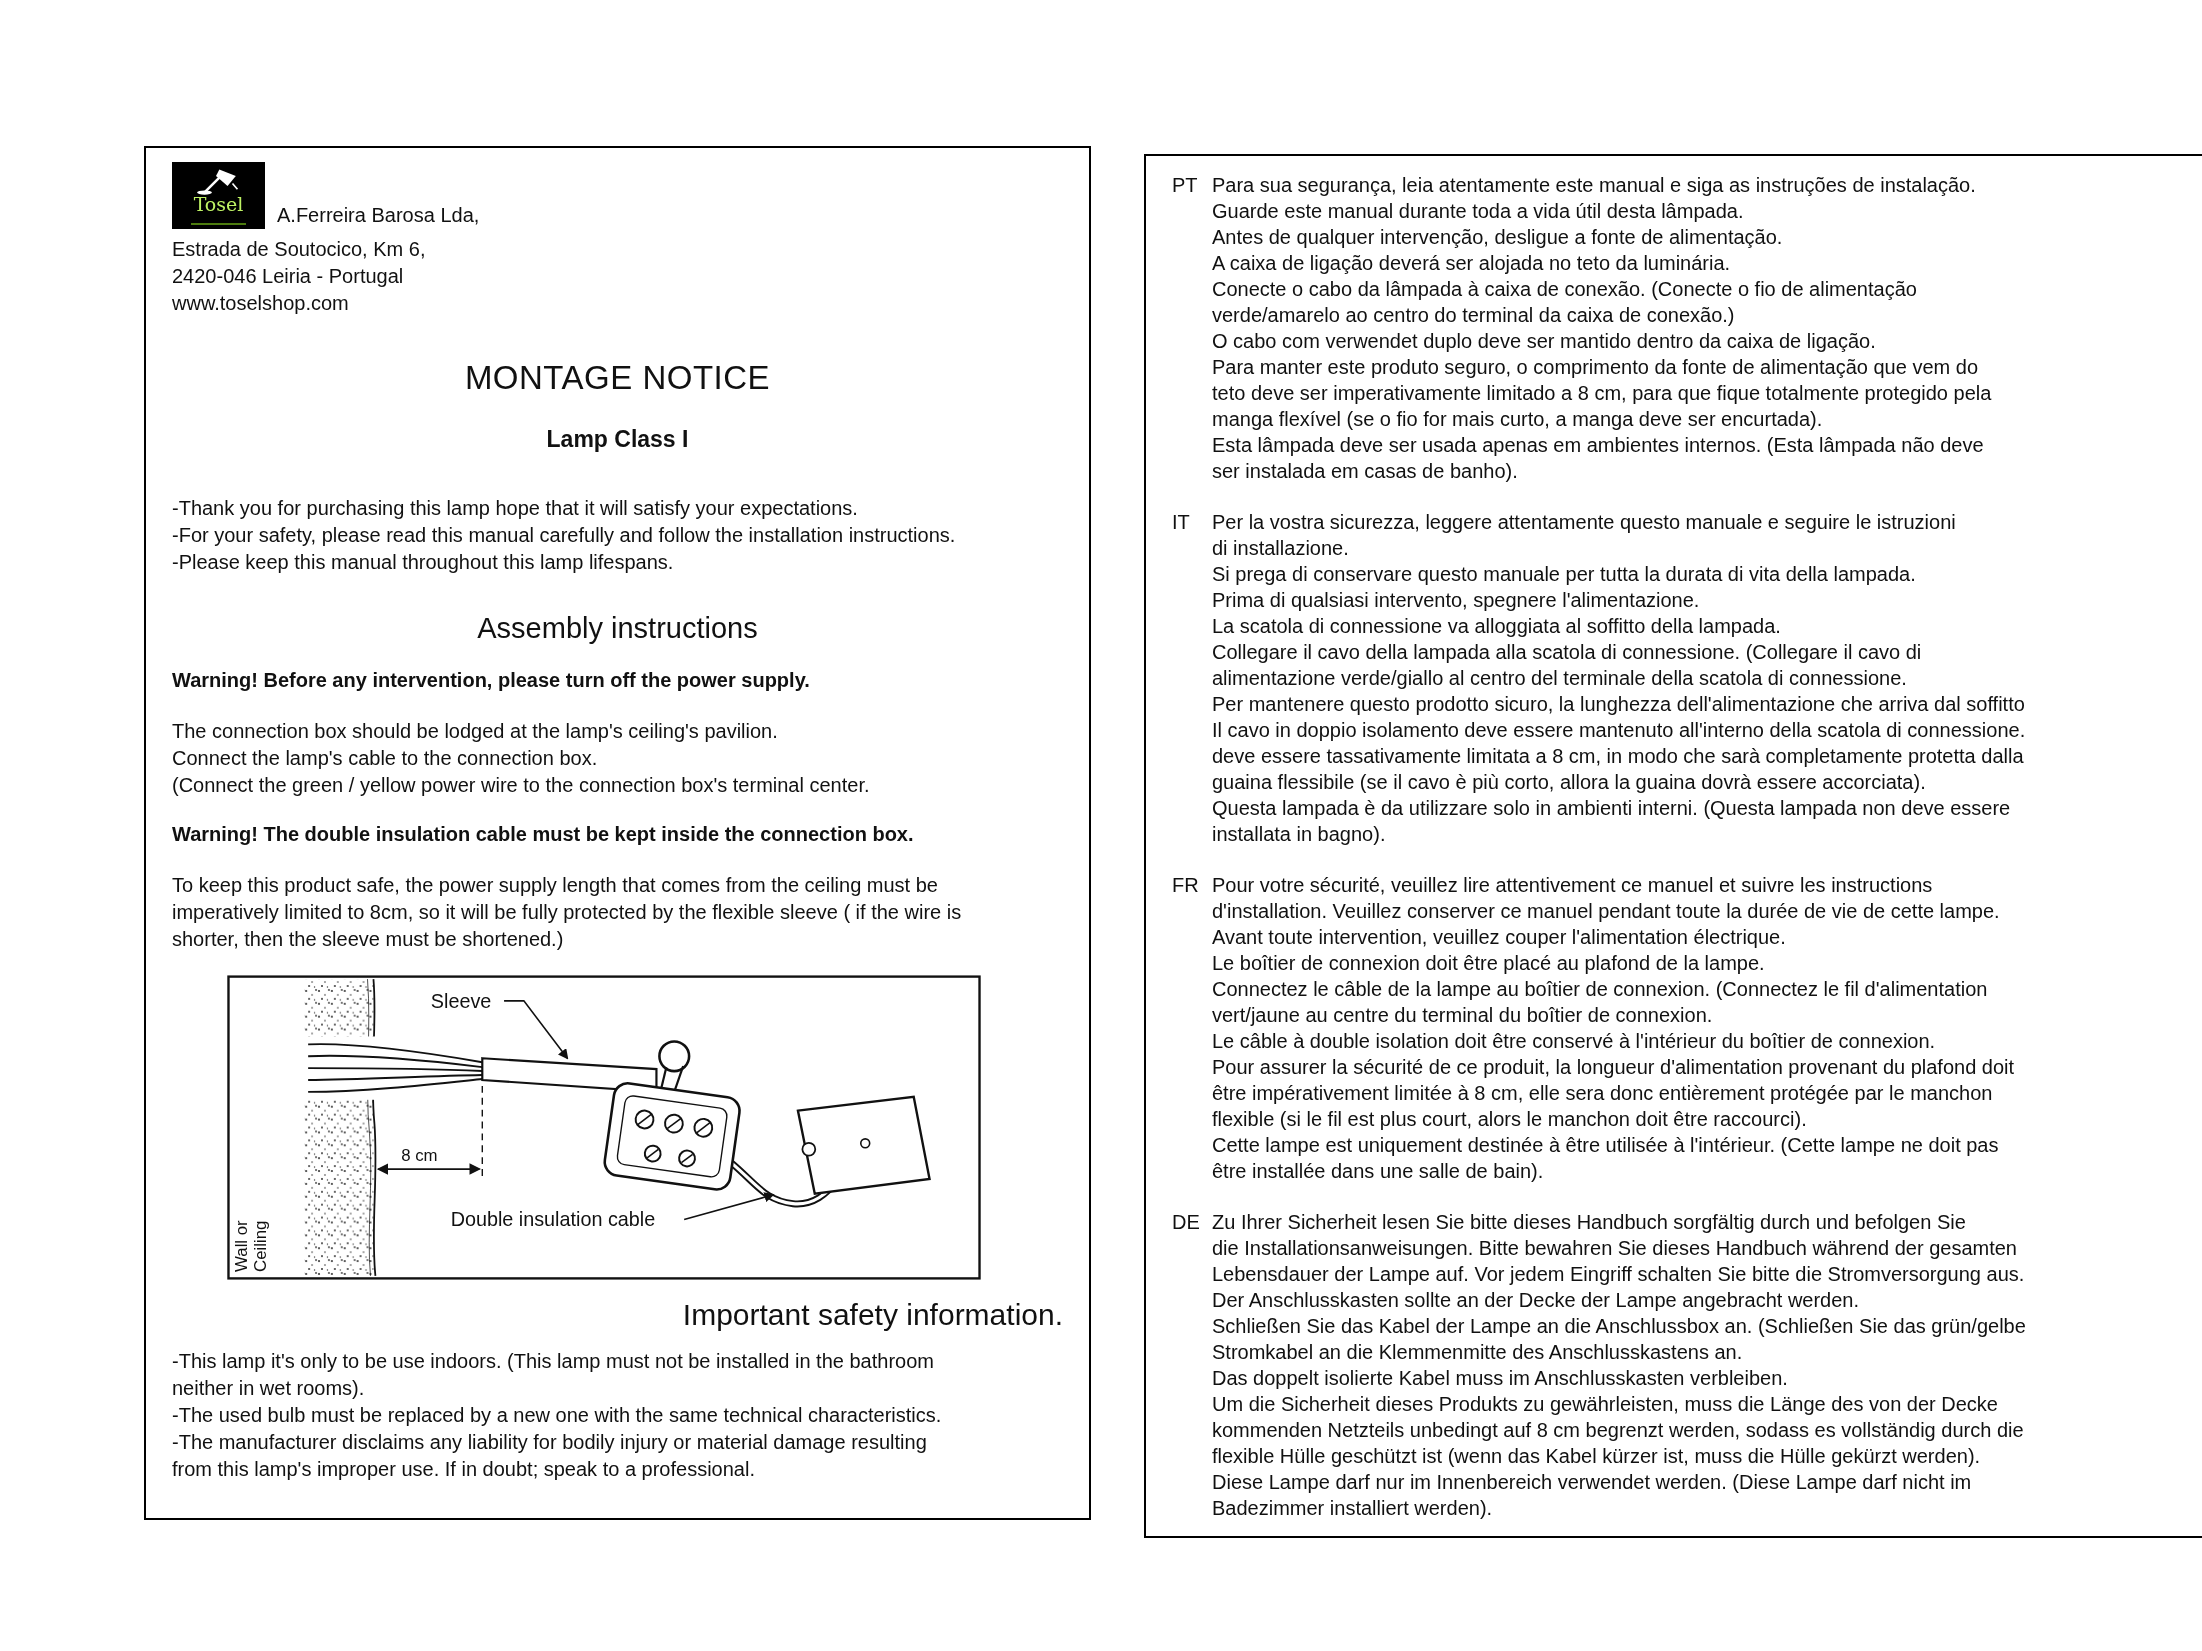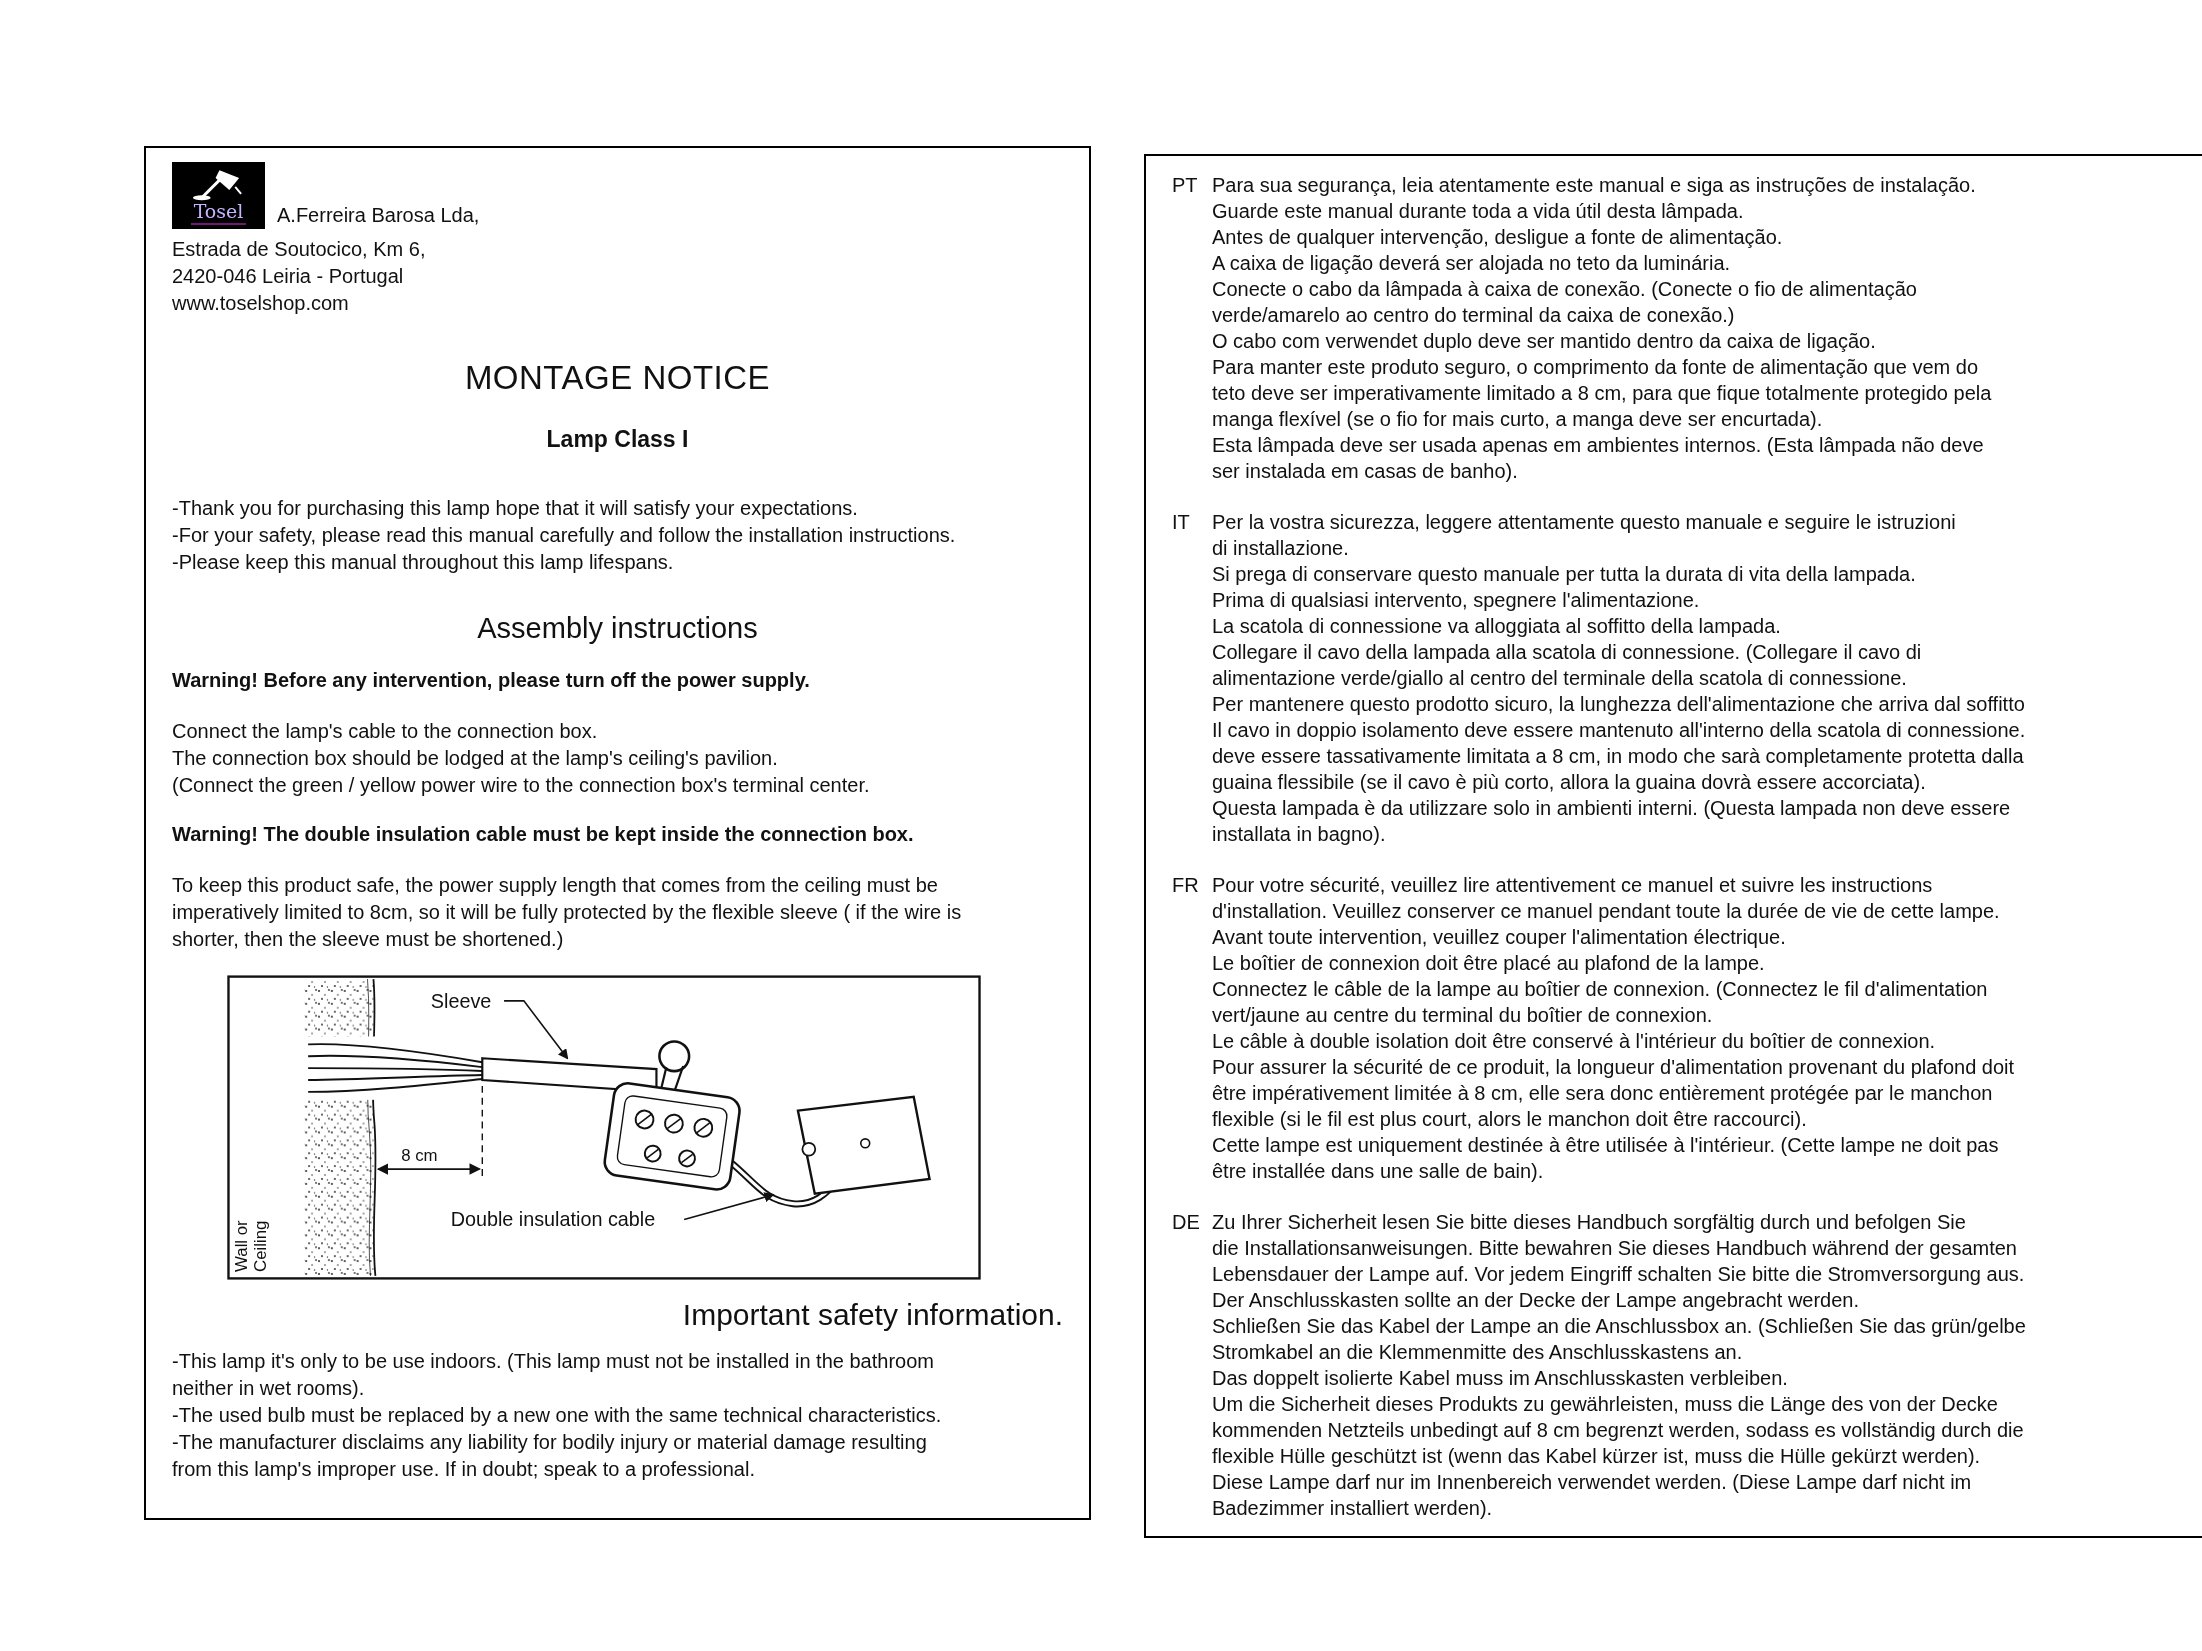--- a/index.html
+++ b/index.html
@@ -7,22 +7,22 @@
           font-family:"Liberation Sans",sans-serif;color:#111;overflow:hidden;}
   .sheet{position:absolute;border:2px solid #000;background:#fff;box-sizing:border-box;}
   .left-sheet{left:144px;top:146px;width:947px;height:1374px;padding:14px 26px;}
   .right-sheet{left:1144px;top:154px;width:1138px;height:1384px;padding:16px 20px 0 26px;
                font-size:20px;line-height:26px;}
 
   
   .logo-row{display:flex;align-items:flex-end;gap:12px;}
   .logo-box{width:93px;height:67px;background:#000;display:flex;flex-direction:column;
             align-items:center;justify-content:space-between;padding:5px 4px 4px;box-sizing:border-box;}
-  .logo-brand{color:#c4b5fd;font-size:19px;line-height:19px;border-bottom:2px solid #701a75;
-              padding:0 3px 2px;font-family:"DejaVu Serif",serif;}
+  .logo-brand{color:#bef264;font-size:19px;line-height:19px;border-bottom:2px solid #4d7c0f;
+              padding:0 3px 9px;font-family:"DejaVu Serif",serif;}
   .company-name{font-size:20px;padding-bottom:2px;}
   .addr{font-size:20px;line-height:27px;}
   .addr.first{margin-top:7px;}
   .title{font-size:33px;font-weight:400;text-align:center;margin:42px 0 0;letter-spacing:0.5px;}
   .subtitle{font-size:23px;font-weight:700;text-align:center;margin:29px 0 0;}
   .intro{margin-top:42px;font-size:20px;line-height:27px;}
   .h-assembly{font-size:29px;font-weight:400;text-align:center;margin:36px 0 0;}
   .warning{font-size:20px;font-weight:700;line-height:26px;margin-top:22px;}
   .para{font-size:20px;line-height:27px;margin-top:25px;}
   .diagram-wrap{margin:22px 0 0 55px;}
@@ -63,22 +63,22 @@
 
     <div class="intro">
         <div>-Thank you for purchasing this lamp hope that it will satisfy your expectations.</div>
         <div>-For your safety, please read this manual carefully and follow the installation instructions.</div>
         <div>-Please keep this manual throughout this lamp lifespans.</div>
       </div>
 
     <h3 class="h-assembly">Assembly instructions</h3>
     <div class="warning">Warning! Before any intervention, please turn off the power supply.</div>
     <div class="para">
+        <div>The connection box should be lodged at the lamp's ceiling's pavilion.</div>
         <div>Connect the lamp's cable to the connection box.</div>
-        <div>The connection box should be lodged at the lamp's ceiling's pavilion.</div>
         <div>(Connect the green / yellow power wire to the connection box's terminal center.</div>
       </div>
     <div class="warning">Warning! The double insulation cable must be kept inside the connection box.</div>
     <div class="para">
         <div>To keep this product safe, the power supply length that comes from the ceiling must be</div>
         <div>imperatively limited to 8cm, so it will be fully protected by the flexible sleeve ( if the wire is</div>
         <div>shorter, then the sleeve must be shortened.)</div>
       </div>
 
     <div class="diagram-wrap">

